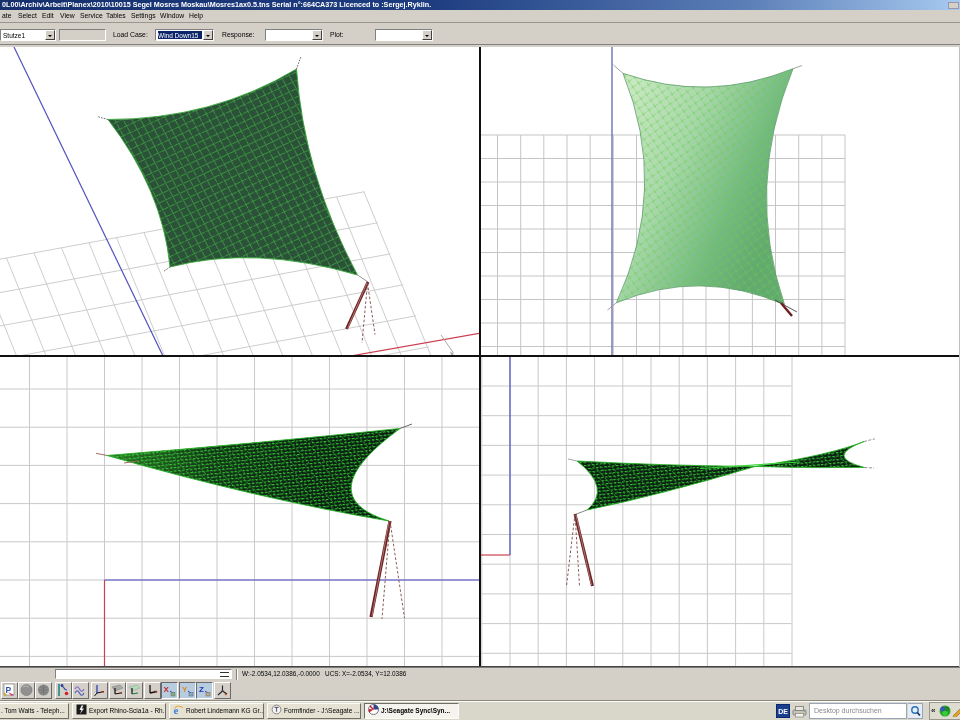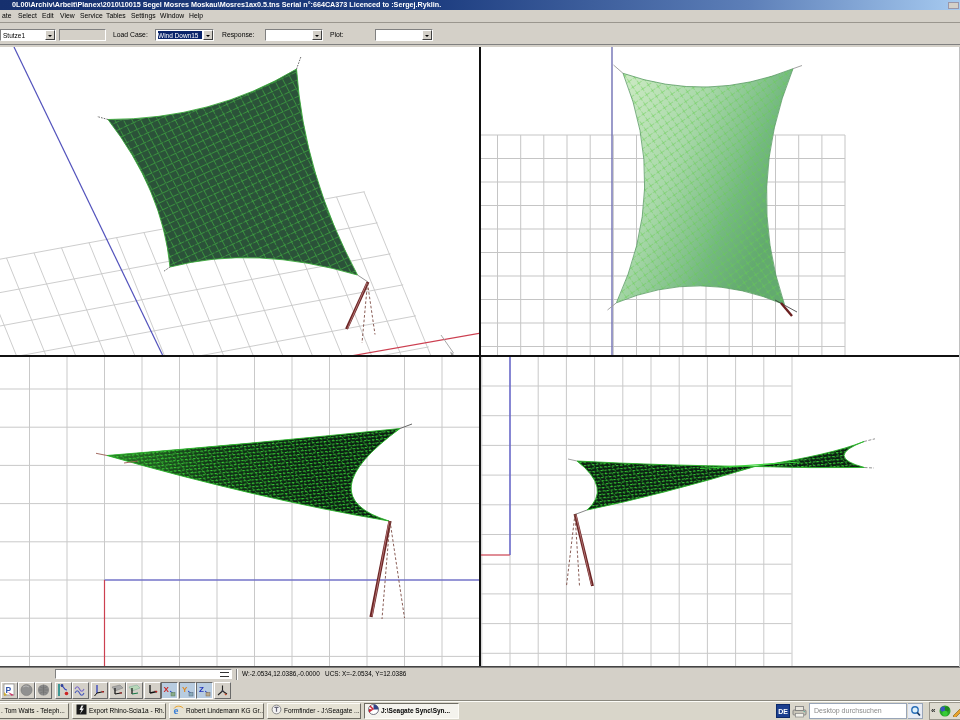--- a/index.html
+++ b/index.html
@@ -1,16 +1,16 @@
 <!DOCTYPE html>
 <html><head><meta charset="utf-8"><style>
 *{margin:0;padding:0;box-sizing:border-box}
 html,body{width:960px;height:720px;overflow:hidden;font-family:"Liberation Sans",sans-serif;background:#d4d0c8}
 .abs{position:absolute}
-#title{left:0;top:0;width:960px;height:10px;background:linear-gradient(to right,#16306e,#1d3d80 45%,#5d7fb8 78%,#a6caf0);color:#fff;font-weight:bold;font-size:7.2px;line-height:10px;white-space:nowrap;padding-left:12px}
+#title{left:0;top:0;width:960px;height:10px;background:linear-gradient(to right,#16306e,#1d3d80 45%,#5d7fb8 78%,#a6caf0);color:#fff;font-weight:bold;font-size:7.2px;line-height:10px;white-space:nowrap;padding-left:2px}
 #menu{left:0;top:10px;width:960px;height:12px;background:#d4d0c8;font-size:6.8px;color:#000}
 #menu span{position:absolute;top:2px}
 #toolbar{left:0;top:22px;width:960px;height:23px;background:#d4d0c8;border-top:1px solid #9a968e;border-bottom:1px solid #808080}
 .combo{position:absolute;top:6px;height:12px;background:#fff;border:1px solid;border-color:#808080 #fff #fff #808080;font-size:6.5px}
 .combo .txt{position:absolute;left:2px;top:1px;right:11px;bottom:1px;line-height:9px;white-space:nowrap;overflow:hidden}
 .combo .btn{position:absolute;right:0;top:0;width:10px;height:10px;background:#d4d0c8;border:1px solid;border-color:#fff #404040 #404040 #fff}
 .combo .btn:after{content:"";position:absolute;left:2px;top:3.5px;border:2.5px solid transparent;border-top-color:#000}
 .lbl{position:absolute;top:7.5px;font-size:6.8px;color:#000}
 #cmdrow{left:0;top:668px;width:960px;height:13px;background:#d4d0c8}
 #cmdfield{position:absolute;left:55px;top:1px;width:177px;height:10px;background:#fff;border:1px solid;border-color:#808080 #fff #fff #808080}

